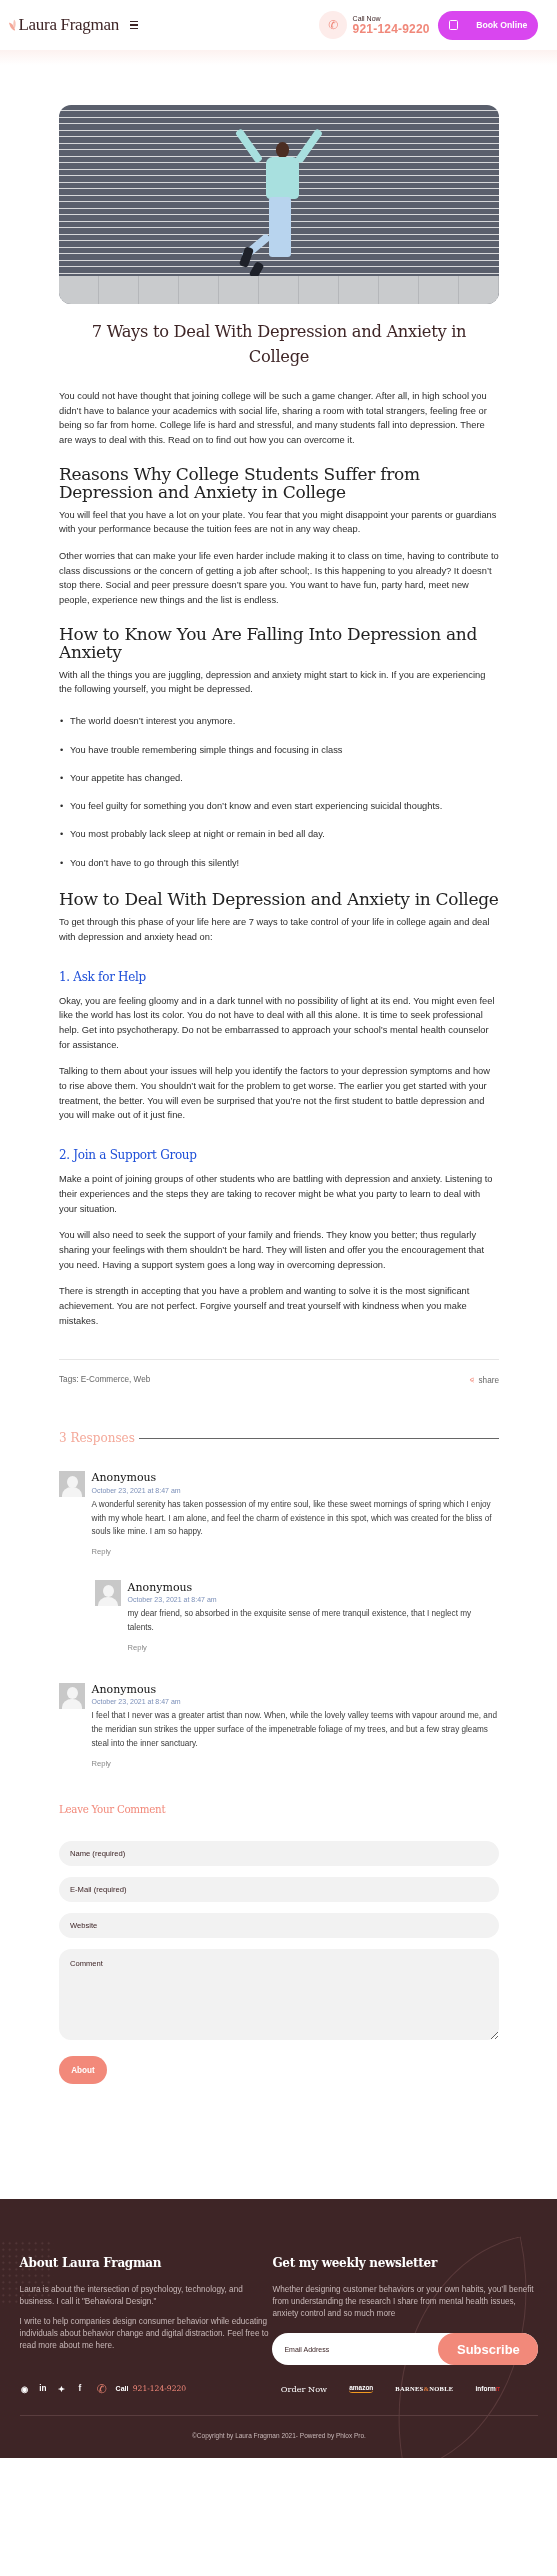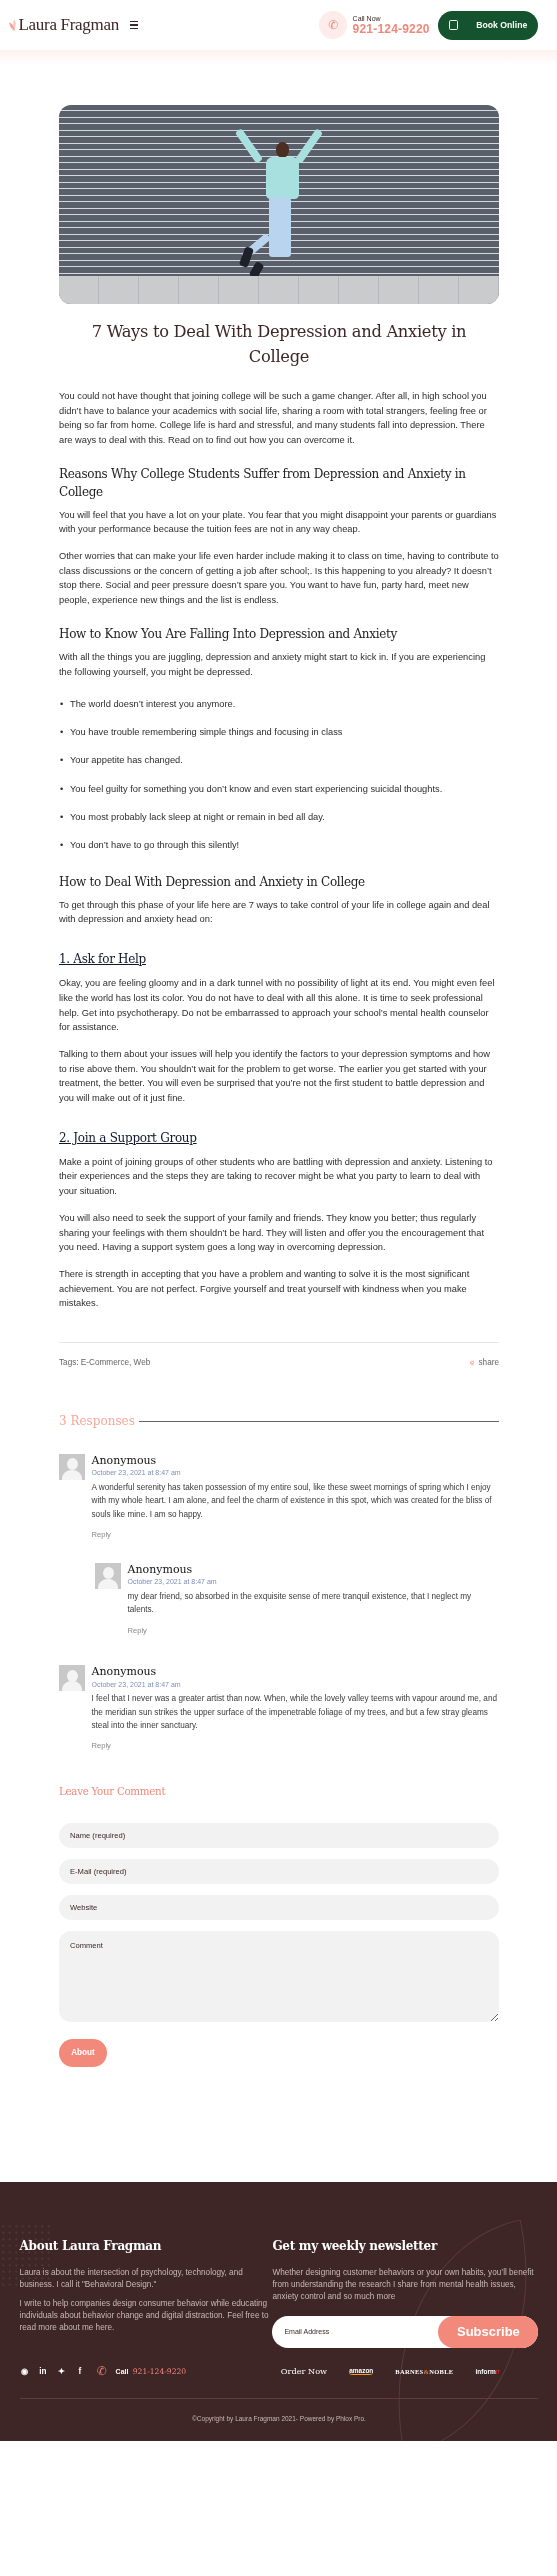--- a/index.html
+++ b/index.html
@@ -14,43 +14,43 @@
   .leaf span { position: absolute; background: #f4a899; border-radius: 0 100% 0 100%; }
   .leaf span:nth-child(1) { width: 4.4px; height: 8.7px; left: 0; top: 3.3px; transform: rotate(-15deg); }
   .leaf span:nth-child(2) { width: 3.3px; height: 7.6px; left: 3.3px; top: 1.1px; background:#f7c4b8; transform: rotate(15deg); }
   .hamburger { width: 8.7px; height: 8.7px; display: flex; flex-direction: column; justify-content: space-between; margin-left: 6.5px; cursor: pointer; }
   .hamburger span { display: block; height: 1.1px; background: #3e2526; }
   .header-right { display: flex; align-items: center; gap: 5.4px; }
   .call-circle { width: 28px; height: 28px; border-radius: 50%; background: #fdecea; display: flex; align-items: center; justify-content: center; color: #f0887a; font-size: 12px; }
   .call-text { display: flex; flex-direction: column; margin-right: 3.3px; }
   .call-label { font-size: 7px; color: #3e2526; }
   .call-number { font-size: 12px; color: #f0887a; font-weight: bold; letter-spacing: 0.2px; }
-  .book-btn { background: #14532d; color: #fff; border: none; border-radius: 15.2px; height: 29px; width: 100px; display: flex; align-items: center; justify-content: center; gap: 18px; font-size: 8.7px; font-weight: bold; cursor: pointer; font-family: "Liberation Sans", sans-serif; text-align: center; }
+  .book-btn { background: #d946ef; color: #fff; border: none; border-radius: 15.2px; height: 29px; width: 100px; display: flex; align-items: center; justify-content: center; gap: 18px; font-size: 8.7px; font-weight: bold; cursor: pointer; font-family: "Liberation Sans", sans-serif; text-align: center; }
   .book-btn .ic { width: 8.7px; height: 9.8px; border: 1.1px solid #fff; border-radius: 1.6px; position: relative; }
   .header-band { height: 15.2px; background: linear-gradient(#fdf2f0, #fff); }
 
   
   .container { width: 440px; margin: 0 auto; }
   .hero { margin-top: 40px; width: 440px; height: 199px; border-radius: 12px; overflow: hidden; position: relative;
     background: repeating-linear-gradient(180deg, #5a5f6c 0px, #5a5f6c 5.4px, #d7d8da 5.4px, #d7d8da 6.5px); }
   .hero .floor { position: absolute; left: 0; right: 0; bottom: 0; height: 28px; background: repeating-linear-gradient(90deg, #c9cbcd 0, #c9cbcd 39px, #b5b7ba 39px, #b5b7ba 40px); }
   .hero .person { position: absolute; left: 50%; top: 16.3px; transform: translateX(-50%); width: 98px; height: 158px; }
   .hero .head { position: absolute; left: 46px; top: 21px; width: 13px; height: 15.2px; border-radius: 50%; background: #4b2d22; }
   .hero .shirt { position: absolute; left: 36px; top: 36px; width: 33px; height: 42px; background: #a8e0df; border-radius: 6.5px 6.5px 4.4px 4.4px; }
   .hero .arm-l { position: absolute; left: 15.2px; top: 5.4px; width: 7.6px; height: 38px; background: #a8e0df; transform: rotate(-35deg); border-radius: 3.3px; }
   .hero .arm-r { position: absolute; left: 75px; top: 5.4px; width: 7.6px; height: 38px; background: #a8e0df; transform: rotate(35deg); border-radius: 3.3px; }
   .hero .jeans { position: absolute; left: 39px; top: 76px; width: 22px; height: 60px; background: #b8d4ee; border-radius: 3.3px; }
   .hero .leg { position: absolute; left: 22px; top: 109px; width: 7.6px; height: 33px; background: #b8d4ee; transform: rotate(50deg); border-radius: 3.3px; }
   .hero .shoe1 { position: absolute; left: 12px; top: 126px; width: 8.7px; height: 19.6px; background: #1e2129; border-radius: 3.3px; transform: rotate(20deg); }
   .hero .shoe2 { position: absolute; left: 22px; top: 141px; width: 8.7px; height: 16.3px; background: #1e2129; border-radius: 3.3px; transform: rotate(30deg); }
 
   h1.title { font-family: "DejaVu Serif", serif; font-weight: normal; font-size: 16.3px; line-height: 25px; text-align: center; color: #3e2526; margin: 15.2px 5.4px 19.6px; letter-spacing: -0.3px; }
   .article p { font-size: 9.3px; line-height: 14.7px; color: #2d2d2d; margin-bottom: 12px; }
-  .article h2 { font-family: "DejaVu Serif", serif; font-weight: normal; font-size: 12px; line-height: 17.4px; color: #222; margin: 18.5px 0 6.5px; letter-spacing: -0.3px; }
-  .article h3 { font-family: "DejaVu Serif", serif; font-weight: normal; font-size: 12px; line-height: 17.4px; color: #0f172a; margin: 24px 0 7.6px; letter-spacing: -0.3px; text-decoration: underline; }
+  .article h2 { font-family: "DejaVu Serif", serif; font-weight: normal; font-size: 17px; line-height: 17.4px; color: #222; margin: 18.5px 0 6.5px; letter-spacing: -0.3px; }
+  .article h3 { font-family: "DejaVu Serif", serif; font-weight: normal; font-size: 12px; line-height: 17.4px; color: #1d4ed8; margin: 24px 0 7.6px; letter-spacing: -0.3px; }
   .article ul { list-style: none; margin: 15.2px 0 15.2px; }
   .article li { font-size: 9.3px; line-height: 19px; color: #2d2d2d; padding-left: 11px; position: relative; margin-bottom: 9.3px; }
   .article li::before { content: "•"; position: absolute; left: 1.1px; top: 0; }
 
   .tags-row { border-top: 0.5px solid #e6e6e6; margin-top: 30.5px; padding-top: 15.2px; display: flex; justify-content: space-between; font-size: 8.2px; color: #666; }
   .share { display: flex; align-items: center; gap: 4.4px; color: #666; cursor: pointer; }
   .share-icon { color: #f2897a; font-size: 7.6px; }
 
   .responses-head { display: flex; align-items: center; gap: 4.4px; margin-top: 46px; }
   .responses-title { font-family: "DejaVu Serif", serif; font-size: 12px; color: #f4a899; white-space: nowrap; }

